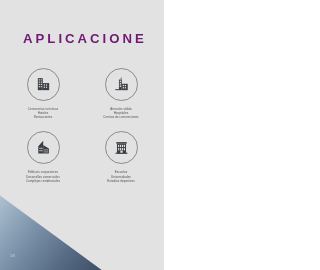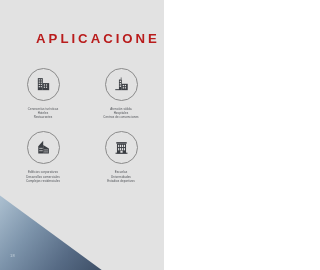--- a/index.html
+++ b/index.html
@@ -35,24 +35,23 @@
 
   
   .title {
     position: absolute;
     top: 31px;
     left: 23px;
     width: 150px;
     font-size: 13.2px;
     font-weight: 700;
     letter-spacing: 3.0px;
-    color: #b91c1c;
+    color: #701a75;
     white-space: nowrap;
     overflow: hidden;
-    text-align: center;
   }
 
   
   .grid {
     position: absolute;
     top: 68px;
     left: 0;
     width: 164px;
   }
   .row {

